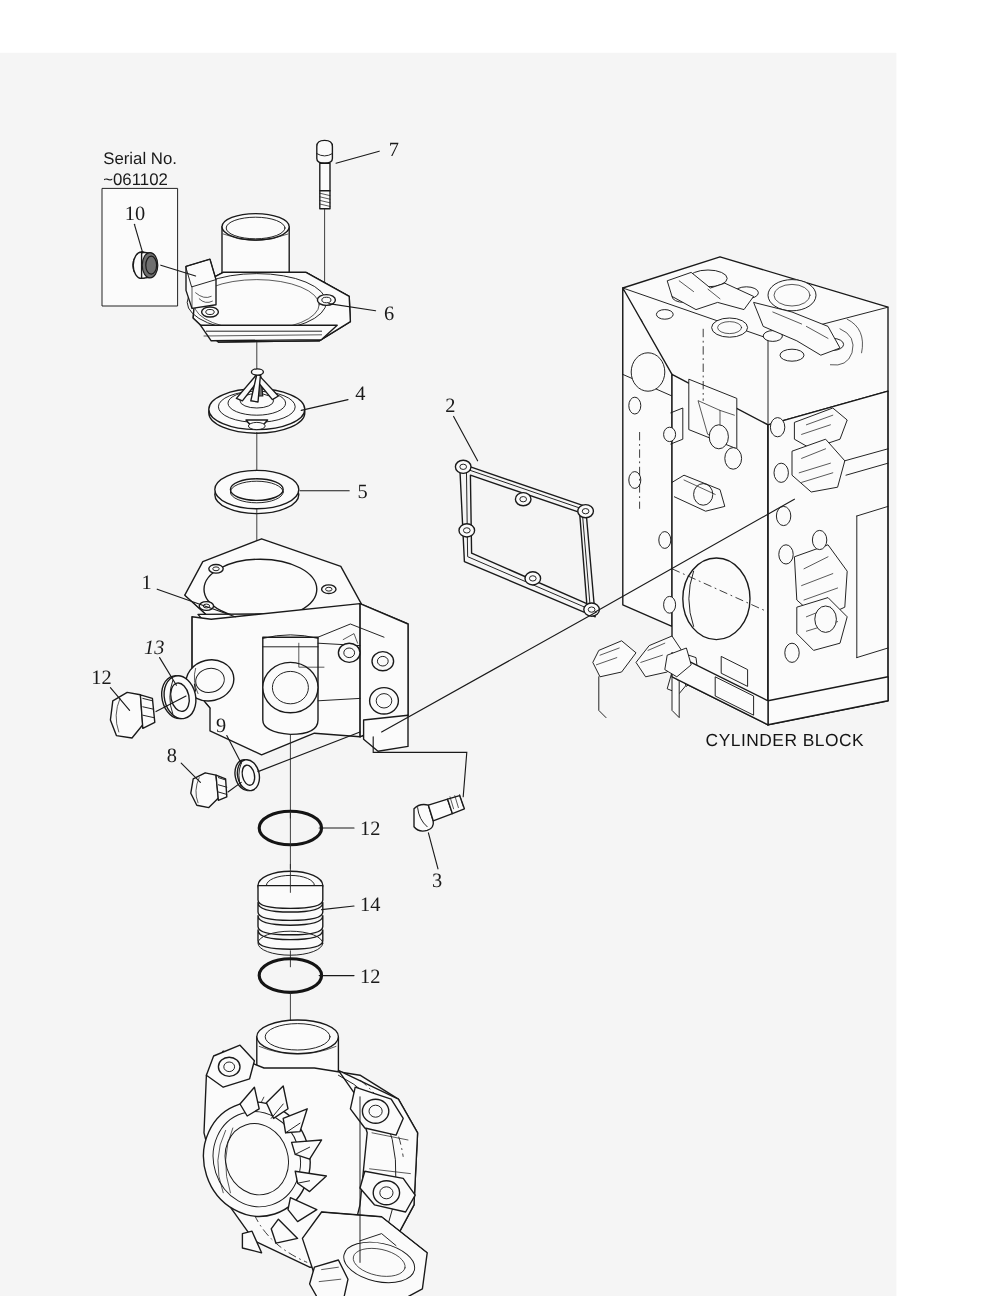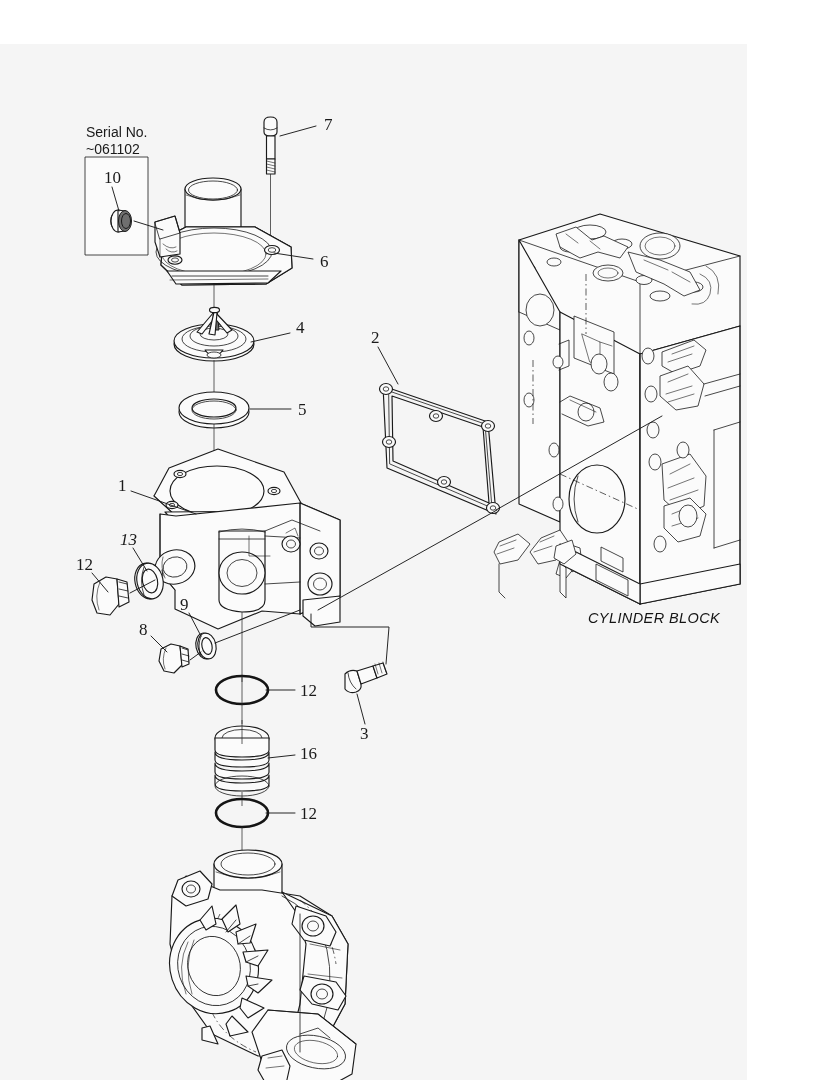--- a/index.html
+++ b/index.html
@@ -479,18 +479,18 @@
   <div class="lbl" style="left:296px;top:275px;">4</div>
   <div class="lbl" style="left:371px;top:285px;">2</div>
   <div class="lbl" style="left:298px;top:357px;">5</div>
   <div class="lbl" style="left:118px;top:433px;">1</div>
   <div class="lbl" style="left:120px;top:487px;font-style:italic;">13</div>
   <div class="lbl" style="left:76px;top:512px;">12</div>
   <div class="lbl" style="left:180px;top:552px;">9</div>
   <div class="lbl" style="left:139px;top:577px;">8</div>
   <div class="lbl" style="left:300px;top:638px;">12</div>
   <div class="lbl" style="left:360px;top:681px;">3</div>
-  <div class="lbl" style="left:300px;top:701px;">16</div>
+  <div class="lbl" style="left:300px;top:701px;">14</div>
   <div class="lbl" style="left:300px;top:761px;">12</div>
 
-  <div class="cylblock" style="left:588px;top:566px;font-style:italic;">CYLINDER BLOCK</div>
+  <div class="cylblock" style="left:588px;top:566px;">CYLINDER BLOCK</div>
 
 </div>
 
 </body></html>

